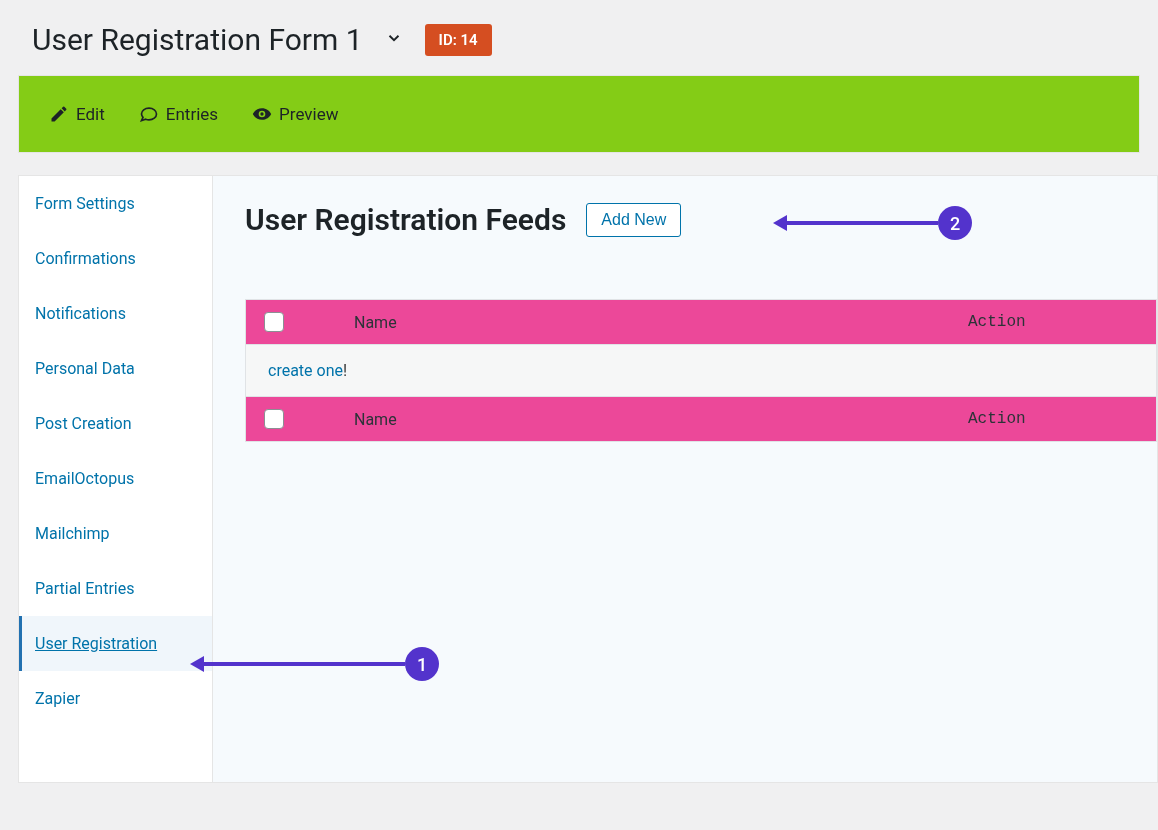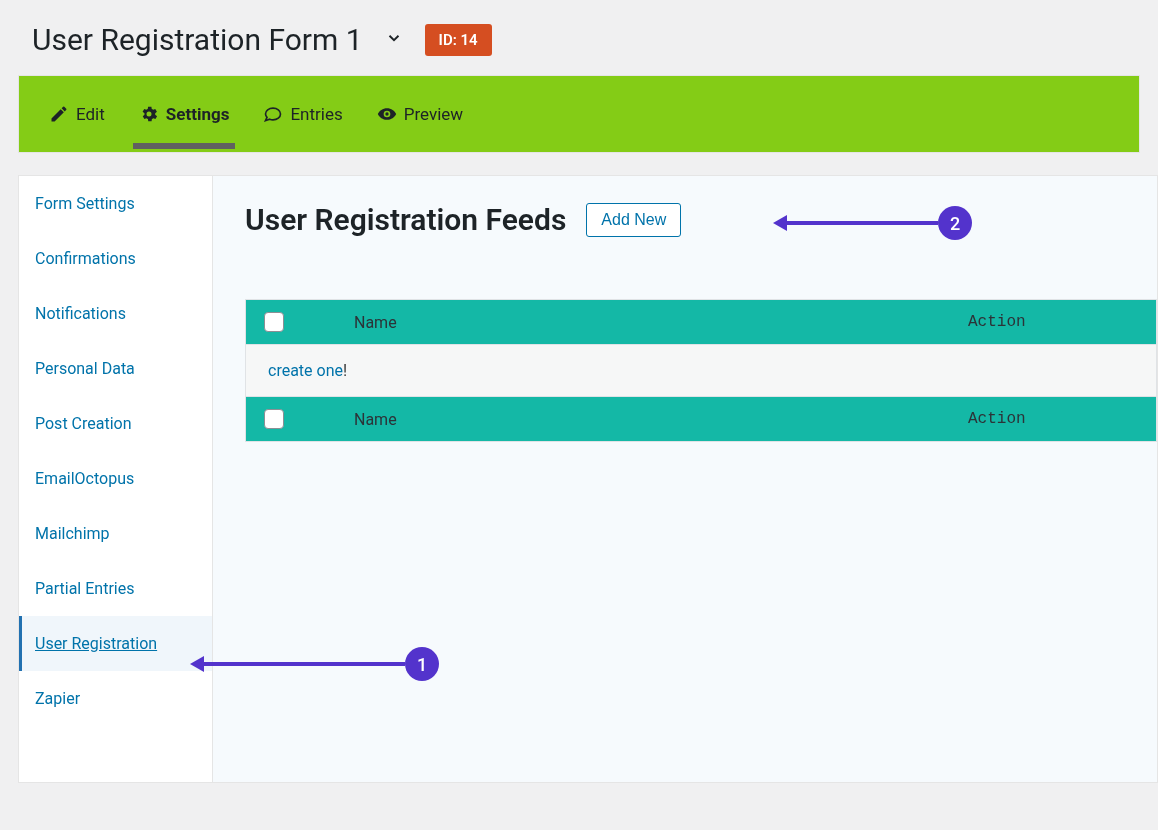--- a/index.html
+++ b/index.html
@@ -114,21 +114,21 @@
     background: #fff;
     border: 1px solid #0073aa;
     font-size: 16px;
     padding: 7px 14px;
     border-radius: 3px;
     cursor: pointer;
   }
   .table {
     border: 1px solid #e0e3e6;
     border-bottom: none;
-    background: #14b8a6;
+    background: #ec4899;
     margin-left: 0;
   }
   .table-row {
     display: flex;
     align-items: center;
     border-bottom: 1px solid #e0e3e6;
     padding: 12px 18px;
     font-size: 16px;
     color: #2c3338;
   }
@@ -192,26 +192,20 @@
   </span>
   <span class="id-badge">ID: 14</span>
 </div>
 
 <div class="tab-bar">
   <div class="tab">
     <svg viewBox="0 0 24 24" fill="currentColor">
         <path d="M3 17.25V21h3.75L17.81 9.94l-3.75-3.75L3 17.25zM20.71 7.04a1 1 0 000-1.41l-2.34-2.34a1 1 0 00-1.41 0l-1.83 1.83 3.75 3.75 1.83-1.83z"></path>
       </svg>
     <span>Edit</span>
-  </div>
-  <div class="tab active">
-    <svg viewBox="0 0 24 24" fill="currentColor">
-        <path d="M19.4 13a7.5 7.5 0 000-2l2.1-1.6-2-3.4-2.5 1a7.6 7.6 0 00-1.7-1l-.4-2.6h-4l-.4 2.6a7.6 7.6 0 00-1.7 1l-2.5-1-2 3.4L6.6 11a7.5 7.5 0 000 2l-2.1 1.6 2 3.4 2.5-1a7.6 7.6 0 001.7 1l.4 2.6h4l.4-2.6a7.6 7.6 0 001.7-1l2.5 1 2-3.4L19.4 13zM12 15a3 3 0 110-6 3 3 0 010 6z"></path>
-      </svg>
-    <span>Settings</span>
   </div>
   <div class="tab">
     <svg viewBox="0 0 24 24" fill="none" stroke="currentColor" stroke-width="2">
         <path d="M21 12c0 4-4 7-9 7a10 10 0 01-4-.8L3 20l1.8-4A7 7 0 013 12c0-4 4-7 9-7s9 3 9 7z"></path>
       </svg>
     <span>Entries</span>
   </div>
   <div class="tab">
     <svg viewBox="0 0 24 24" fill="currentColor">
         <path d="M12 5C7 5 2.7 8.1 1 12c1.7 3.9 6 7 11 7s9.3-3.1 11-7c-1.7-3.9-6-7-11-7zm0 11a4 4 0 110-8 4 4 0 010 8zm0-6a2 2 0 100 4 2 2 0 000-4z"></path>

